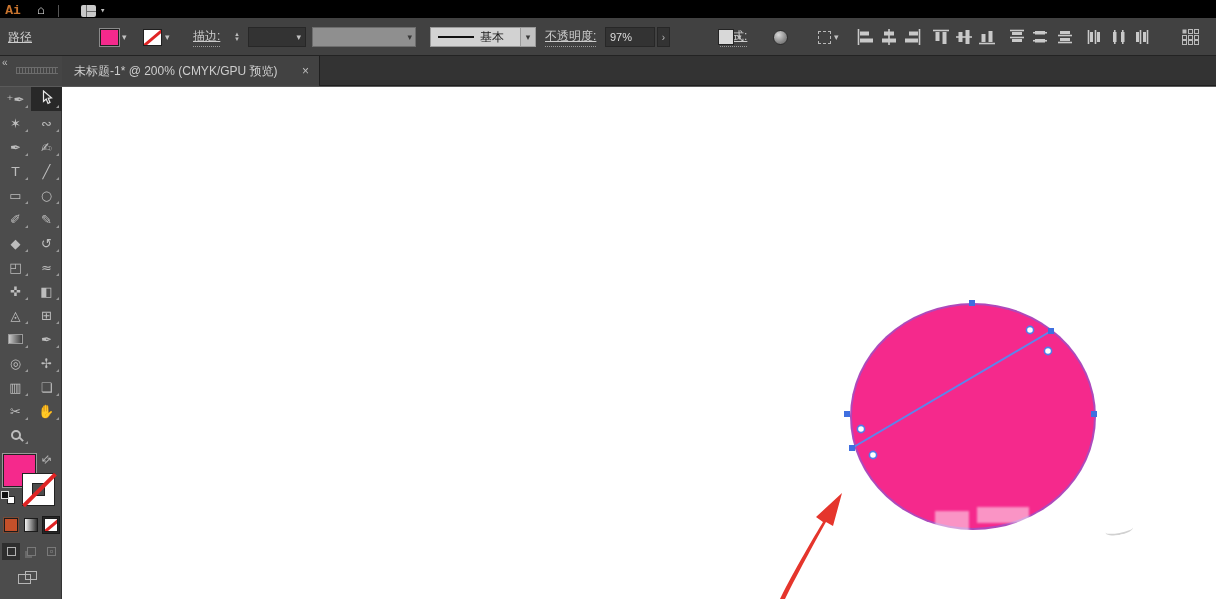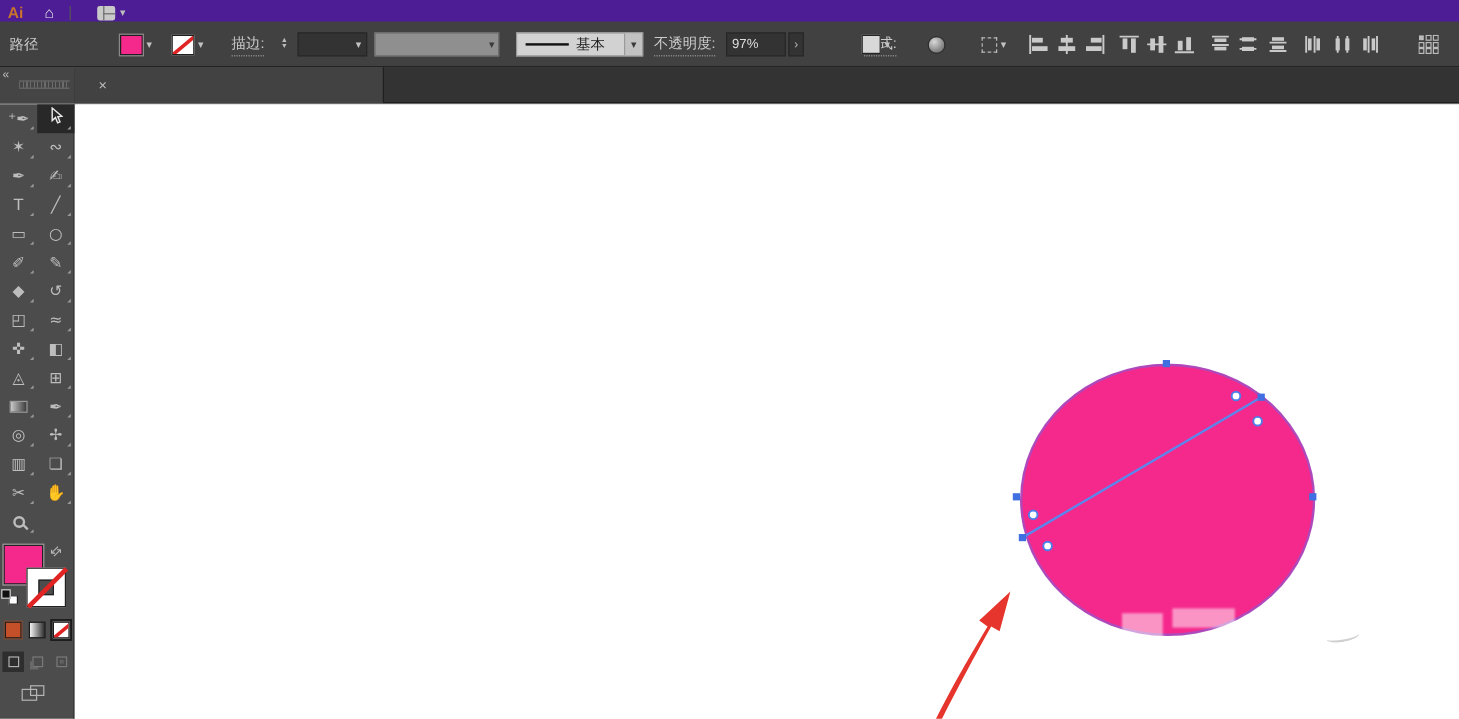--- a/index.html
+++ b/index.html
@@ -2,36 +2,36 @@
 <html style="--fill: #F5298C;"><head>
 <meta charset="utf-8">
 <style>
   * { margin:0; padding:0; box-sizing:border-box; }
   html,body { width:1216px; height:599px; overflow:hidden; background:#fff;
     font-family:"Liberation Sans","DejaVu Sans",sans-serif; }
   .app { position:relative; width:1216px; height:599px; background:#fff; }
 
   
   .menubar { position:absolute; left:0; top:0; width:1216px; height:22px;
-    background:#4c1d95; border-bottom:1px solid #262626; display:flex; align-items:center; }
+    background:#000000; border-bottom:1px solid #262626; display:flex; align-items:center;font-family:Liberation Mono, monospace; }
   .ai-logo { width:26px; text-align:center; font-weight:bold; font-size:13px; color:#c9742e; }
   .home-ic { width:30px; text-align:center; color:#e6e6e6; font-size:13px; line-height:16px; }
   .mb-sep { width:1px; height:12px; background:#555; margin:0 6px 0 2px; }
   .menu-item { color:#d6d6d6; font-size:12px; padding:0 12px; line-height:17px; cursor:default; }
   .ws-switch { display:flex; align-items:center; margin-left:16px; gap:4px; }
   .ws-ic { width:15px; height:12px; background:#c9c9c9; border-radius:2px; position:relative; }
   .ws-ic::before { content:""; position:absolute; left:5px; top:0; width:1px; height:12px; background:#6a6a6a; }
   .ws-ic::after { content:""; position:absolute; left:5px; top:6px; width:10px; height:1px; background:#6a6a6a; }
   .chev { color:#bdbdbd; font-size:9px; }
 
   
   .controlbar { position:absolute; left:0; top:18px; width:1216px; height:38px;
     background:#414141; border-bottom:1px solid #232323; }
   .cb { position:absolute; top:0; height:38px; display:flex; align-items:center; }
-  .cb-label { color:#cccccc; font-size:12px; }
+  .cb-label { color:#cccccc; font-size:12px;text-decoration:underline; }
   .dotted-u { border-bottom:1px dotted #9a9a9a; padding-bottom:1px; }
   .swatch-fill { width:19px; height:17px; background:var(--fill,#f5298c); border:1px solid #1f1f1f; outline:1px solid #8a8a8a; }
   .swatch-none { width:19px; height:17px; background:#fff; border:1px solid #1f1f1f; position:relative; overflow:hidden; }
   .swatch-none::before, .none-sq::before { content:""; position:absolute; left:-4px; right:-4px; top:50%; height:3px;
     background:#e02424; transform:rotate(-40deg); }
   .dd-arrow { color:#c2c2c2; font-size:9px; margin-left:3px; }
   .stepper { display:flex; flex-direction:column; line-height:5px; font-size:6px; color:#bbb; margin-right:3px; }
   .dark-field { background:#333333; border:1px solid #272727; height:20px; display:flex; align-items:center;
     color:#dddddd; font-size:11px; padding:0 4px; }
   .profile-dd { width:104px; height:20px; background:#8f8f8f; border:1px solid #6d6d6d;
@@ -303,20 +303,21 @@
       </svg>
     </div>
   </div>
 
   <div class="tabbar" data-name="tab-bar">
     <div class="panel-head" data-name="tool-panel-header">
       <span class="collapse" data-name="collapse-panel-icon">«</span>
       <span class="grip" data-name="panel-grip"></span>
     </div>
     <div class="doc-tab" data-name="document-tab">
+      <span class="t" data-name="document-tab-title">未标题-1* @ 200% (CMYK/GPU 预览)</span>
       <span class="tab-close" data-name="tab-close-icon">×</span>
     </div>
     <div class="tab-rest" data-name="tab-bar-empty"></div>
   </div>
 
   <div class="content" data-name="content-area">
 
     <div class="toolpanel" data-name="tool-panel">
       <div class="tools" id="tools">
           <div class="tool" data-name="add-anchor-point-tool">

